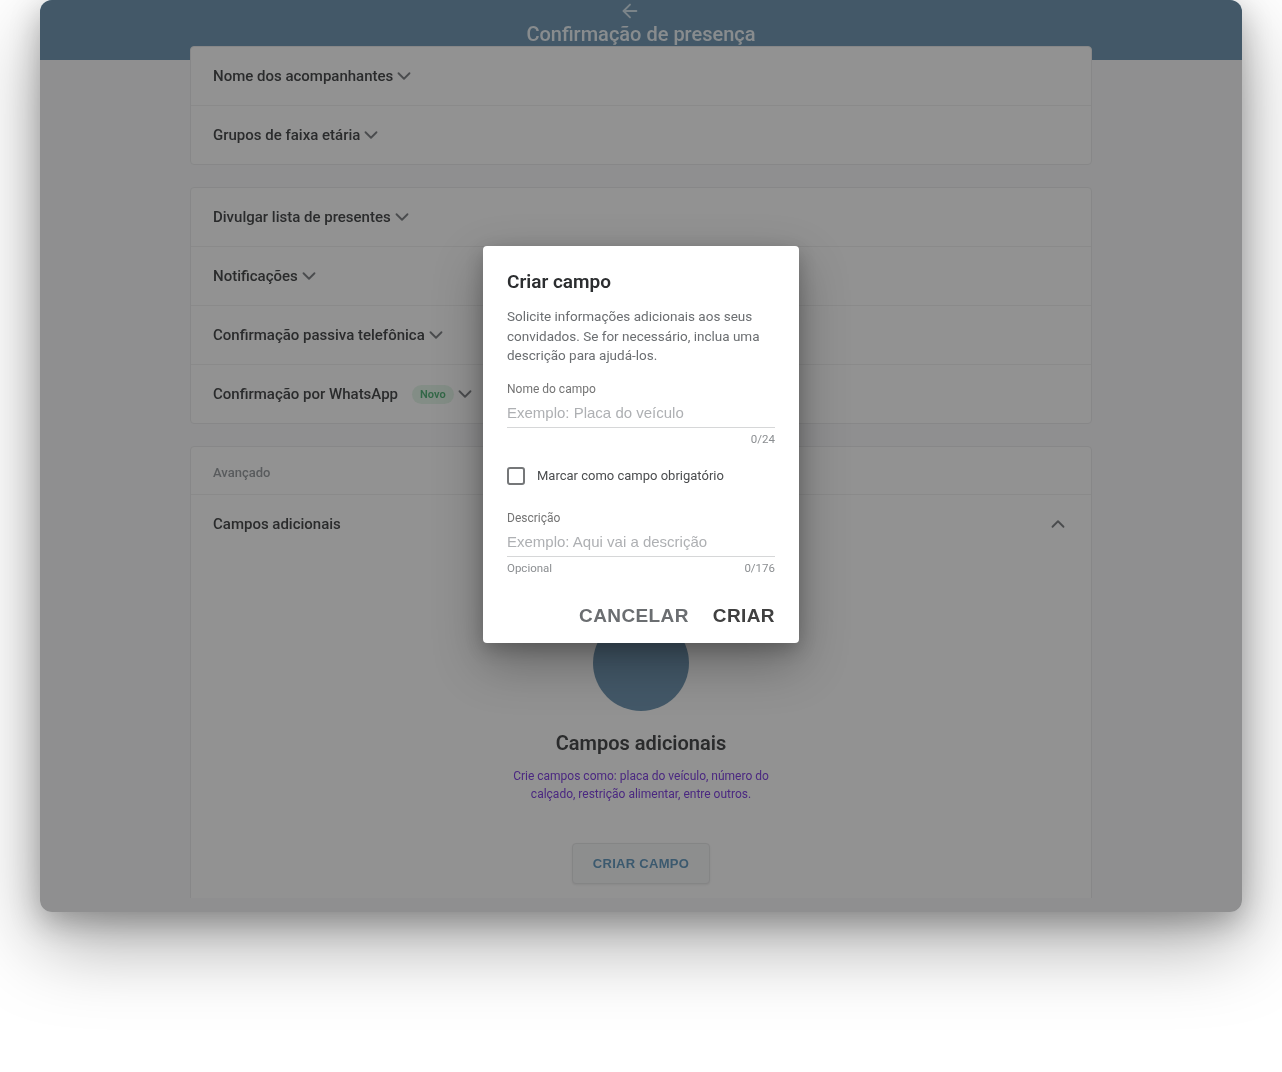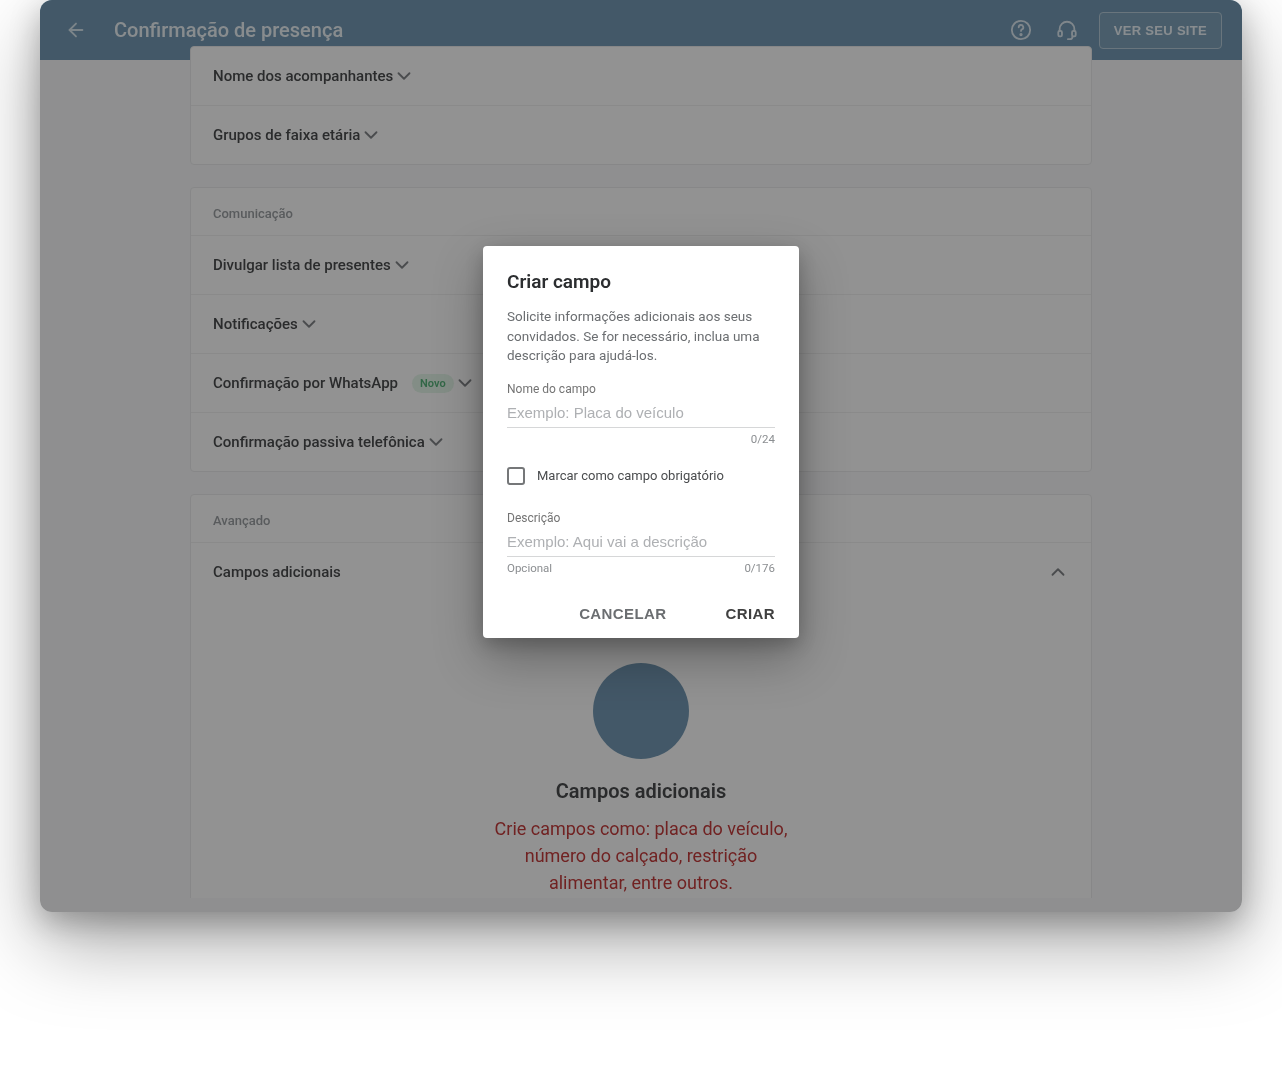--- a/index.html
+++ b/index.html
@@ -21,20 +21,21 @@
       box-shadow: 0 30px 80px rgba(0,0,0,0.35), 0 10px 30px rgba(0,0,0,0.25);
       position: relative;
     }
     .topbar {
       height: 60px;
       background: #5e89a8;
       display: flex;
       align-items: center;
       padding: 0 20px;
       color: #fff;
+      flex-direction: column;
     }
     .back-btn {
       width: 32px; height: 32px;
       display: flex; align-items: center; justify-content: center;
       margin-right: 22px;
       color: #cfe0eb;
       cursor: pointer;
     }
     .back-btn svg { width: 22px; height: 22px; }
     .topbar-title {
@@ -127,22 +128,22 @@
     .empty-circle {
       width: 96px; height: 96px; border-radius: 50%;
       background: #5e89a8;
       margin-bottom: 20px;
     }
     .empty-title {
       font-size: 20px; font-weight: 600; color: #2d2f31;
       margin-bottom: 12px;
     }
     .empty-desc {
-      font-size: 18px; color: #b91c1c; max-width: 300px; line-height: 1.5;
-      margin-bottom: 28px;
+      font-size: 12px; color: #6d28d9; max-width: 300px; line-height: 1.5;
+      margin-bottom: 40px;
     }
     .create-btn {
       background: #f3f4f5;
       border: 1px solid #e1e2e3;
       color: #4f8bb5;
       font-size: 13px;
       font-weight: 600;
       letter-spacing: 0.3px;
       padding: 12px 20px;
       border-radius: 4px;
@@ -201,23 +202,22 @@
     .checkbox {
       width: 18px; height: 18px; border: 2px solid #757779; border-radius: 3px;
     }
     .checkbox-label { font-size: 13px; color: #4a4c4e; }
     .dlg-actions {
       display: flex; justify-content: flex-end; gap: 24px;
       margin-top: 30px;
     }
     .dlg-btn {
       border: none; background: none; cursor: pointer;
-      font-size: 15px; font-weight: 600; letter-spacing: 0.4px;
+      font-size: 19px; font-weight: 600; letter-spacing: 0.4px;
       color: #6b6e71;
-      margin-left: 35px;
     }
     .dlg-btn.primary { color: #404040; cursor: default; }
   </style>
 </head>
 <body>
 
 <div class="app-frame">
   <div class="topbar">
     <div class="back-btn">
       <svg viewBox="0 0 24 24" fill="none" stroke="currentColor" stroke-width="2" stroke-linecap="round" stroke-linejoin="round">
@@ -261,50 +261,49 @@
         <div class="row-left">
             <span>Grupos de faixa etária</span>
           </div>
         <svg class="chevron" viewBox="0 0 24 24" fill="none" stroke="currentColor" stroke-width="2" stroke-linecap="round" stroke-linejoin="round">
             <polyline points="6 9 12 15 18 9"></polyline>
           </svg>
       </div>
     </div>
 
     <div class="card">
-      <div class="card-header">Comunicação</div>
       <div class="row">
         <div class="row-left">
             <span>Divulgar lista de presentes</span>
           </div>
         <svg class="chevron" viewBox="0 0 24 24" fill="none" stroke="currentColor" stroke-width="2" stroke-linecap="round" stroke-linejoin="round">
             <polyline points="6 9 12 15 18 9"></polyline>
           </svg>
       </div>
       <div class="row">
         <div class="row-left">
             <span>Notificações</span>
+          </div>
+        <svg class="chevron" viewBox="0 0 24 24" fill="none" stroke="currentColor" stroke-width="2" stroke-linecap="round" stroke-linejoin="round">
+            <polyline points="6 9 12 15 18 9"></polyline>
+          </svg>
+      </div>
+      <div class="row">
+        <div class="row-left">
+            <span>Confirmação passiva telefônica</span>
           </div>
         <svg class="chevron" viewBox="0 0 24 24" fill="none" stroke="currentColor" stroke-width="2" stroke-linecap="round" stroke-linejoin="round">
             <polyline points="6 9 12 15 18 9"></polyline>
           </svg>
       </div>
       <div class="row">
         <div class="row-left">
           <span>Confirmação por WhatsApp</span>
           <span class="badge-new">Novo</span>
         </div>
-        <svg class="chevron" viewBox="0 0 24 24" fill="none" stroke="currentColor" stroke-width="2" stroke-linecap="round" stroke-linejoin="round">
-            <polyline points="6 9 12 15 18 9"></polyline>
-          </svg>
-      </div>
-      <div class="row">
-        <div class="row-left">
-            <span>Confirmação passiva telefônica</span>
-          </div>
         <svg class="chevron" viewBox="0 0 24 24" fill="none" stroke="currentColor" stroke-width="2" stroke-linecap="round" stroke-linejoin="round">
             <polyline points="6 9 12 15 18 9"></polyline>
           </svg>
       </div>
     </div>
 
     <div class="card">
       <div class="card-header">Avançado</div>
       <div class="expanded-area">
         <div class="expanded-title-row">

